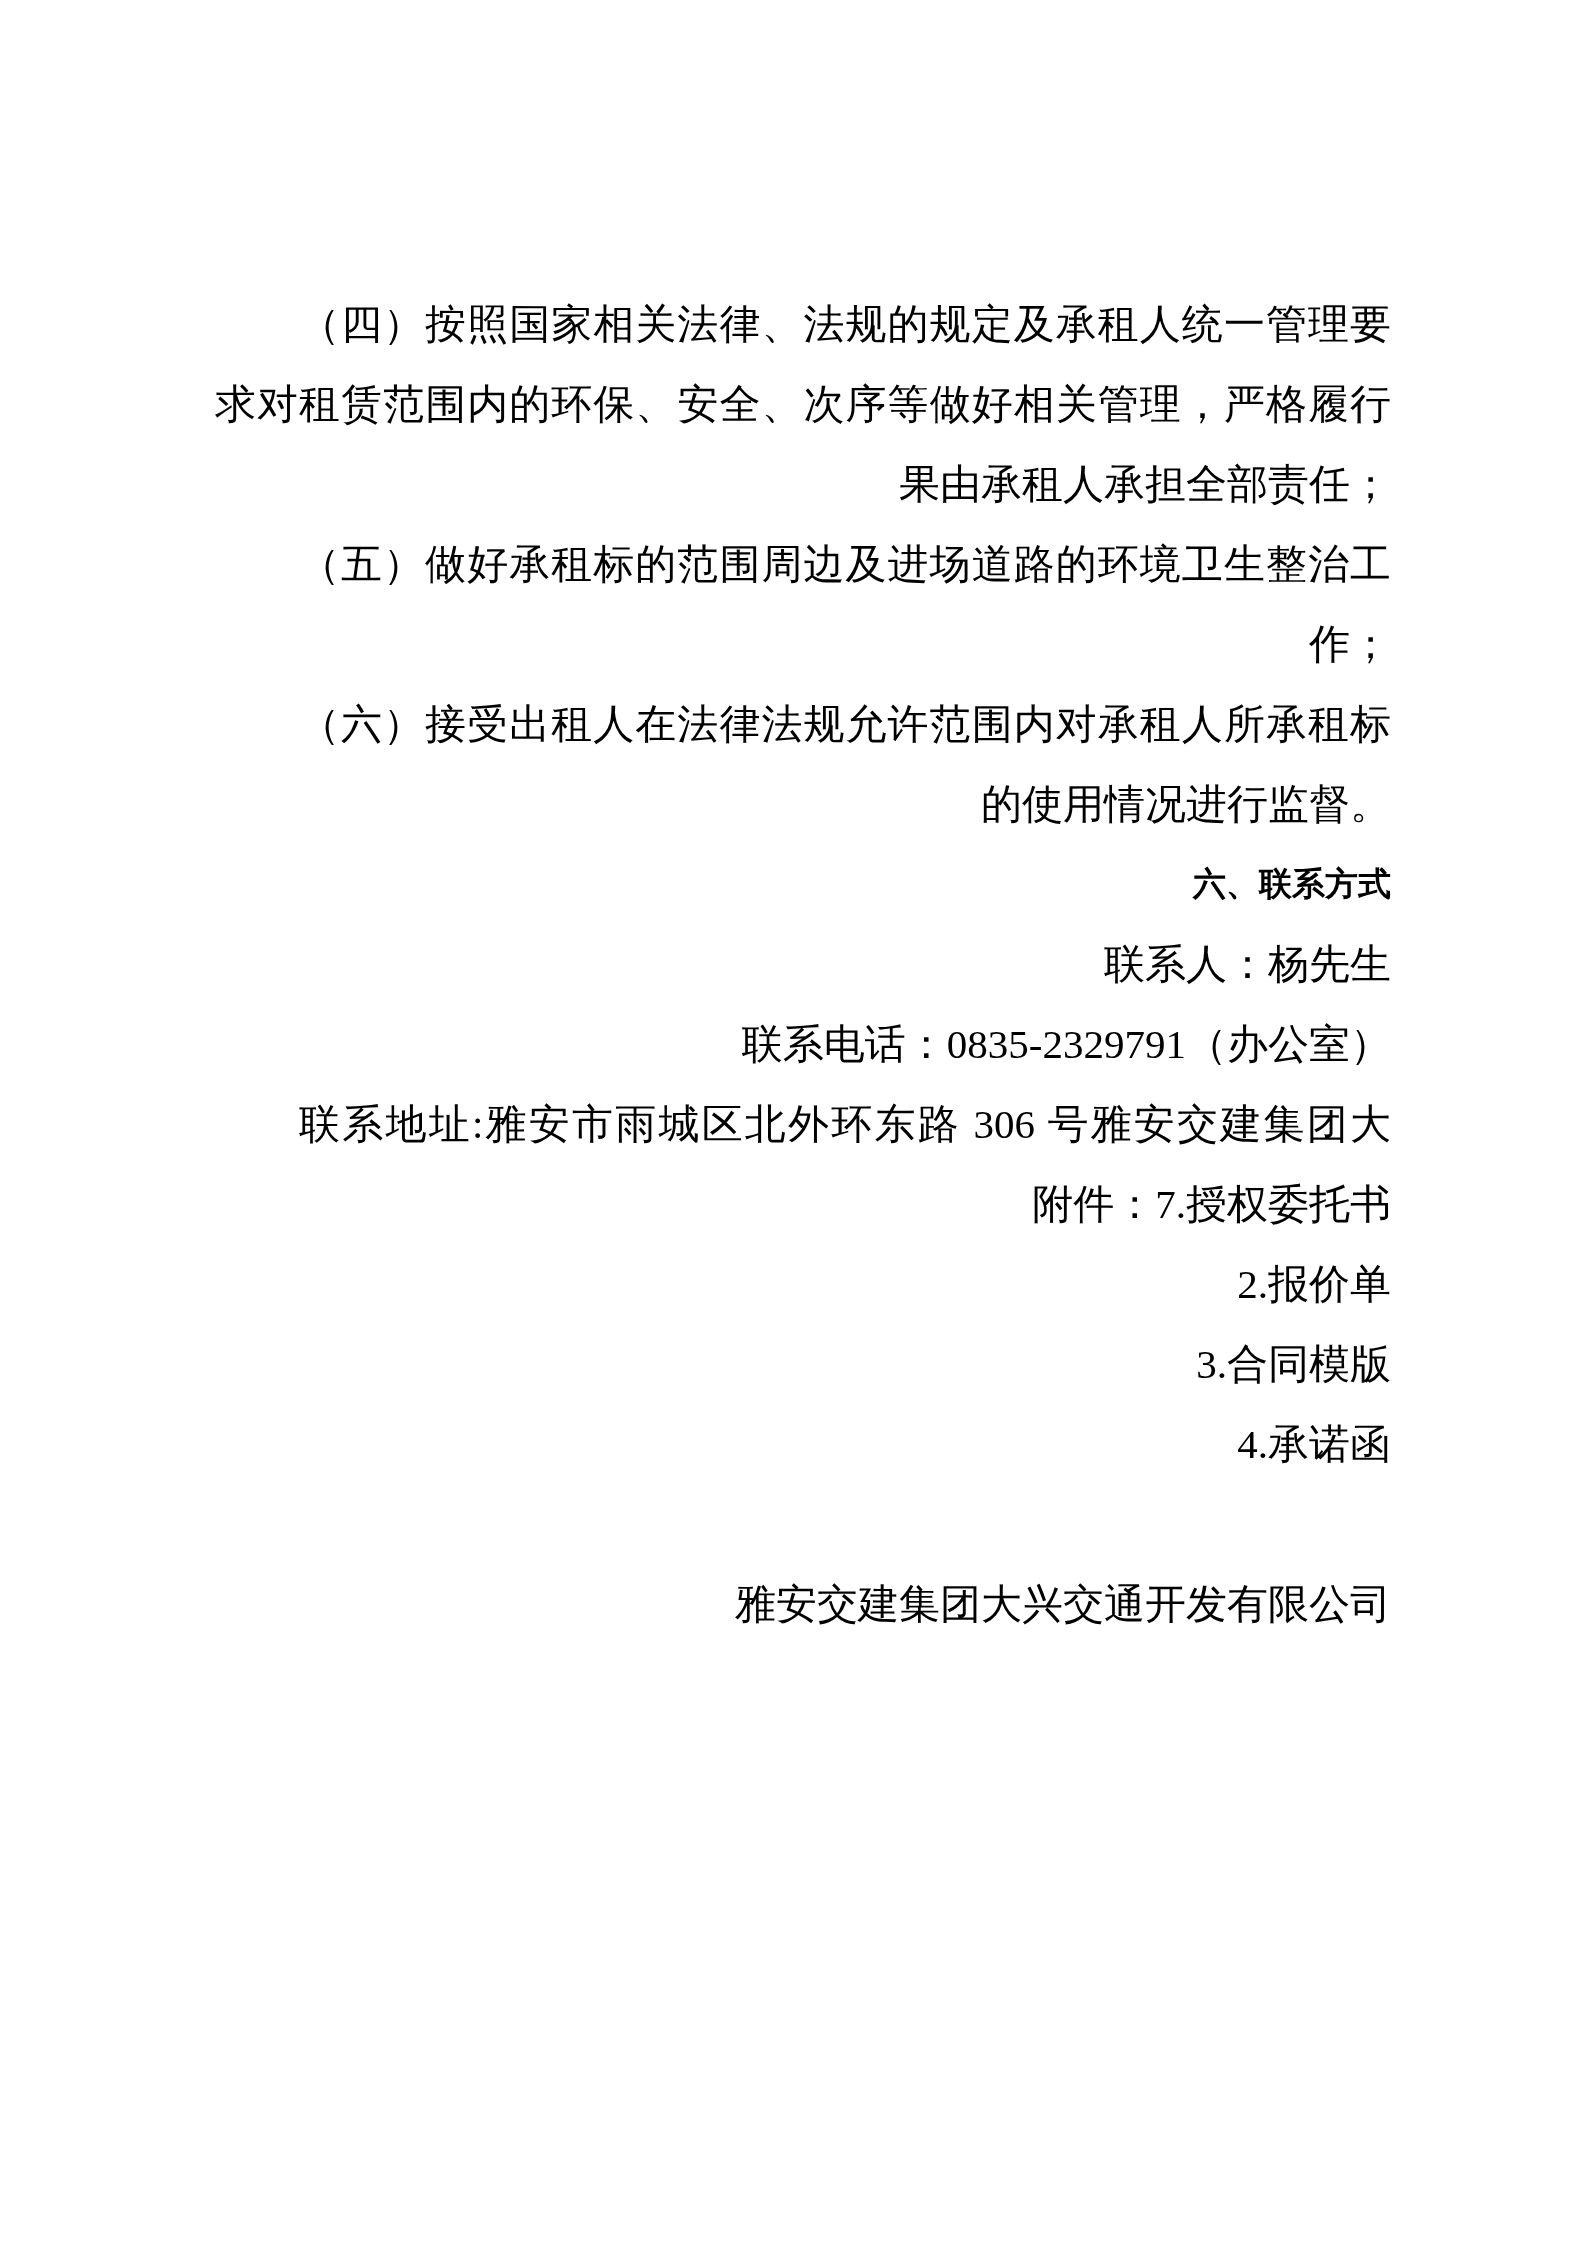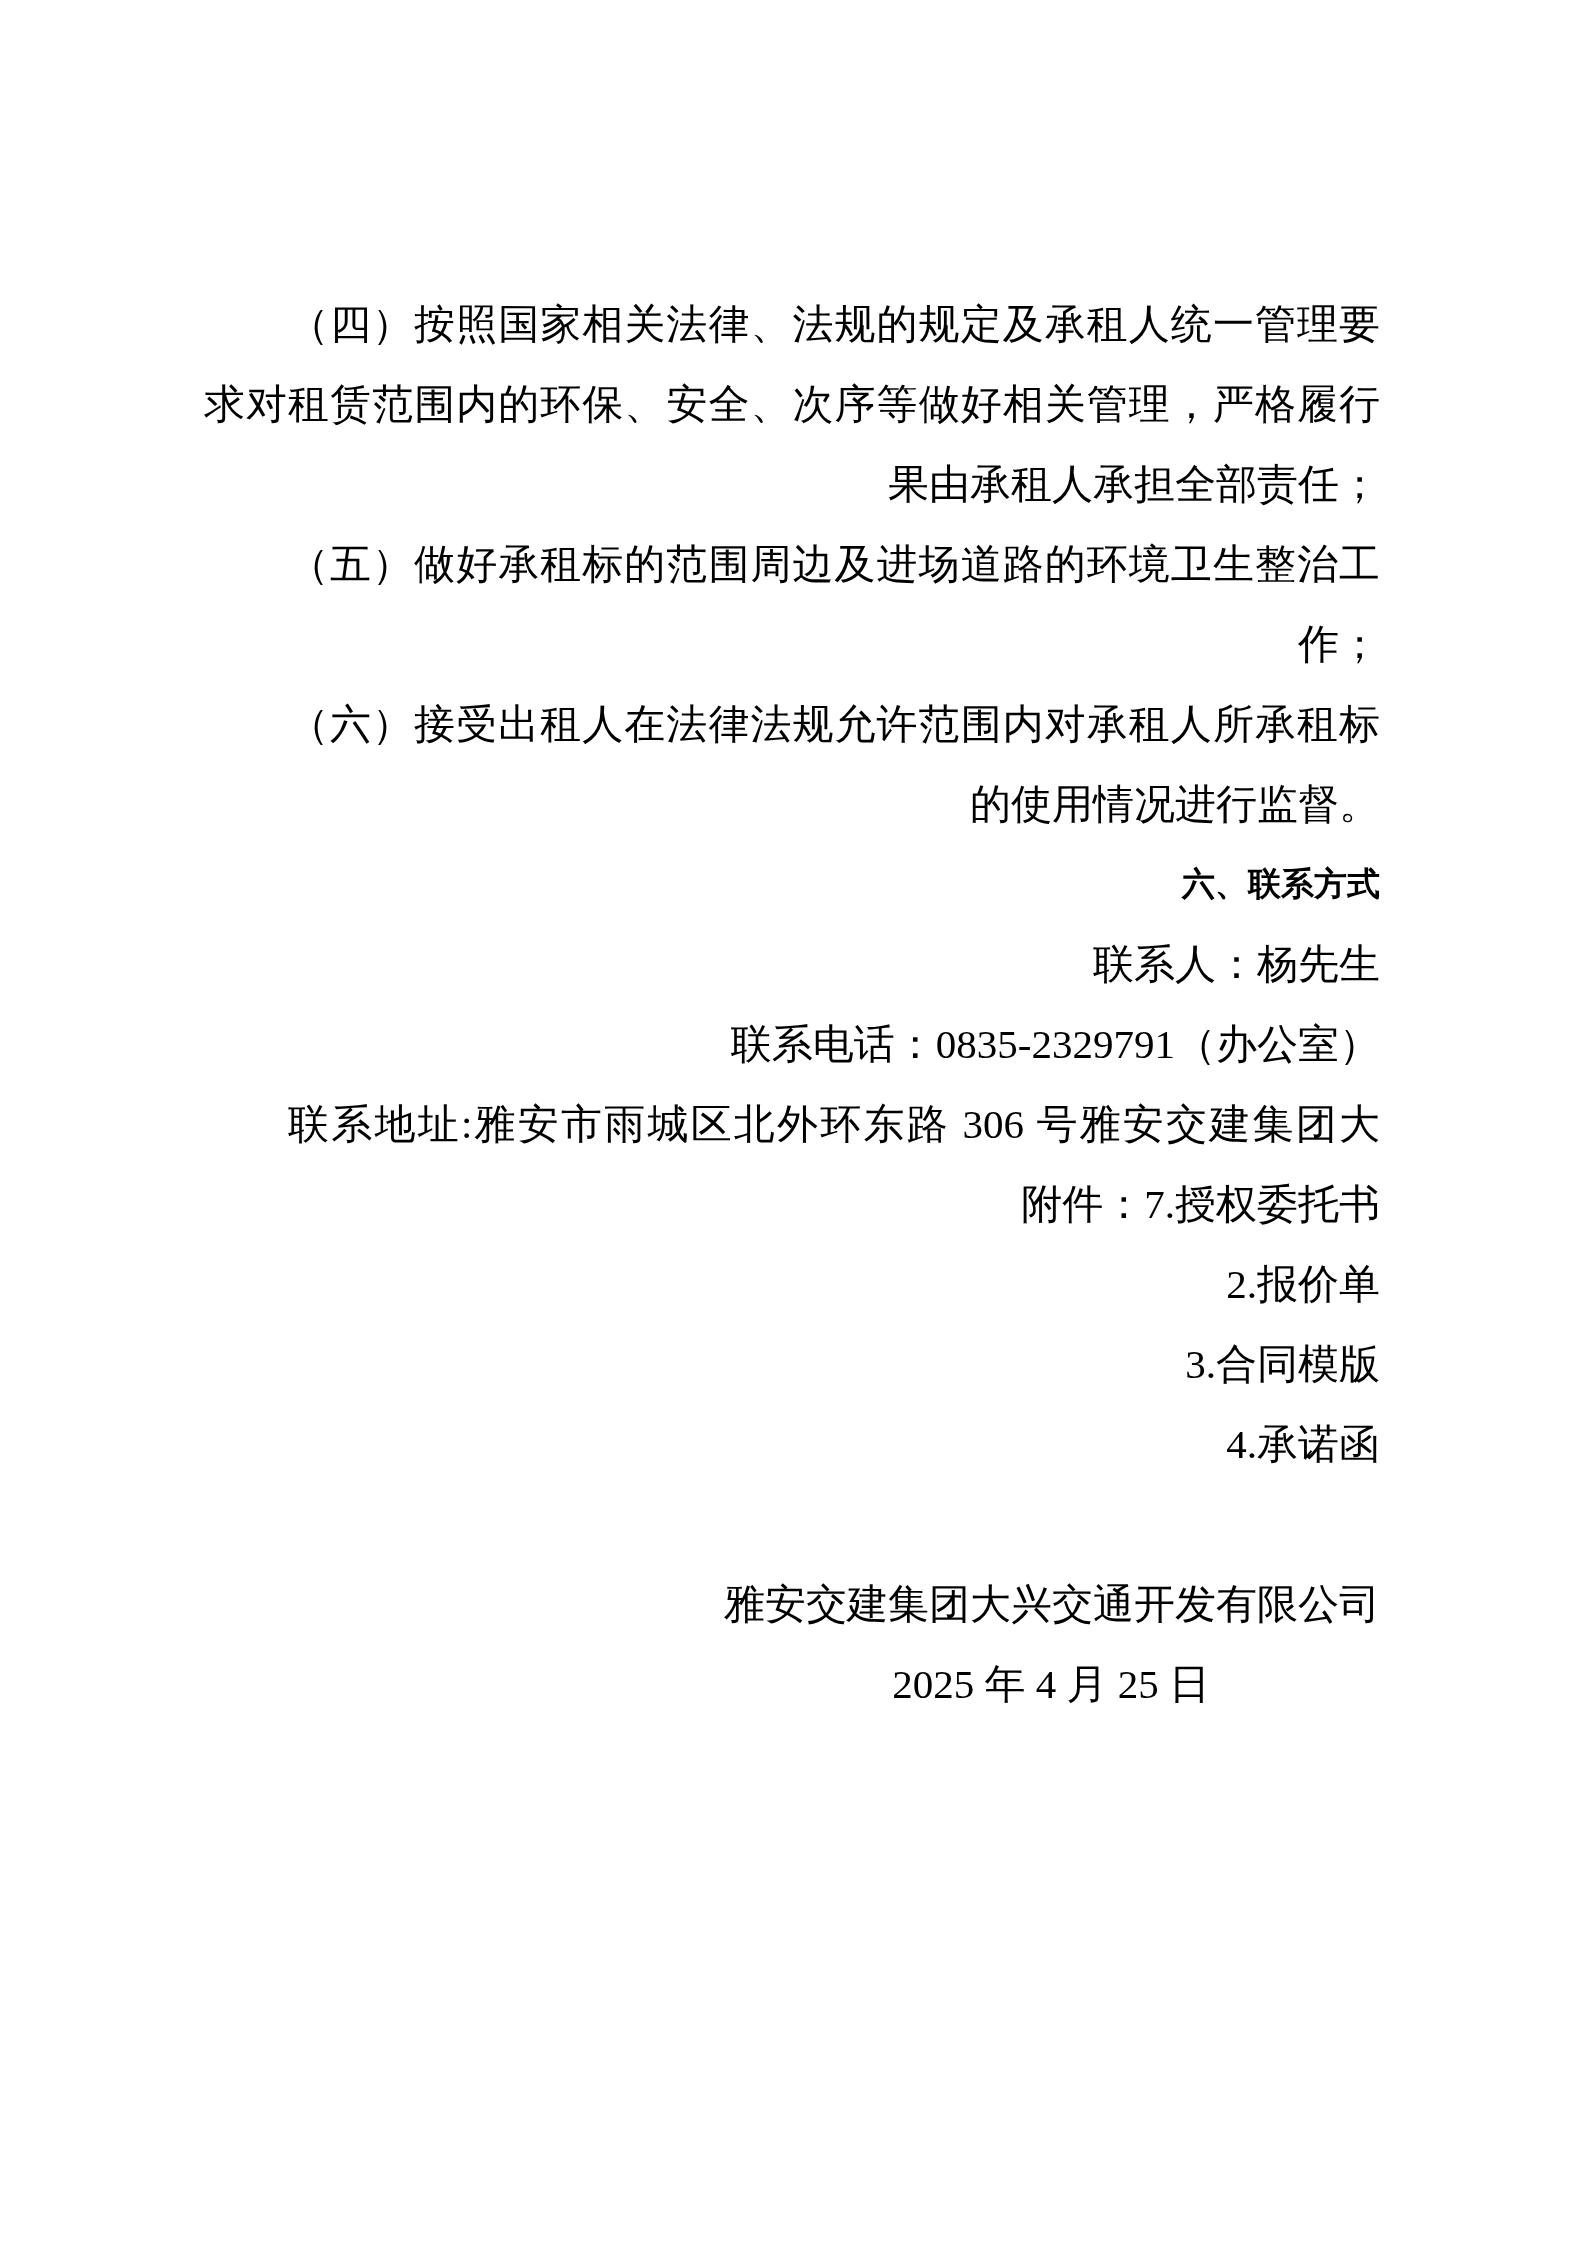--- a/index.html
+++ b/index.html
@@ -11,21 +11,21 @@
     position: relative;
     width: 1587px;
     height: 2245px;
     background: #ffffff;
     overflow: hidden;
     font-family: "Liberation Serif", "DejaVu Serif", serif;
     color: #000000;
   }
   .content {
     position: absolute;
-    left: 204px;
+    left: 215px;
     top: 284px;
     width: 1176px;
     font-size: 41px;
   }
   .line {
     height: 80px;
     line-height: 80px;
     text-align: right;
     letter-spacing: 0;
   }
@@ -72,15 +72,14 @@
       <div class="line indent heading">六、联系方式</div>
       <div class="line indent">联系人：杨先生</div>
       <div class="line indent">联系电话：0835-2329791（办公室）</div>
       <div class="line indent fill">联系地址:雅安市雨城区北外环东路 306 号雅安交建集团大</div>
       <div class="line indent">附件：7.授权委托书</div>
       <div class="line attach">2.报价单</div>
       <div class="line attach">3.合同模版</div>
       <div class="line attach">4.承诺函</div>
       <div class="line spacer"></div>
       <div class="line sign-company">雅安交建集团大兴交通开发有限公司</div>
-      <div class="line sign-date">2025 年 4 月 25 日</div>
     </div>
 </div>
 
 </body></html>

